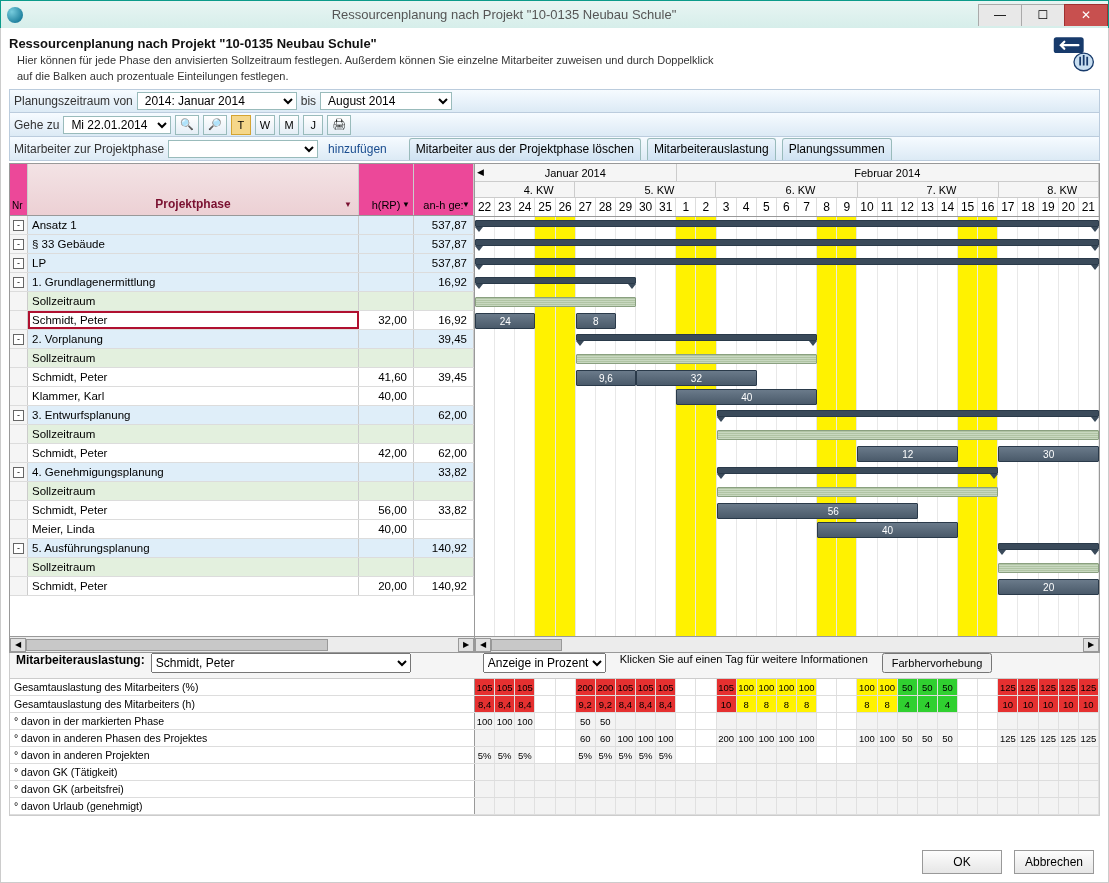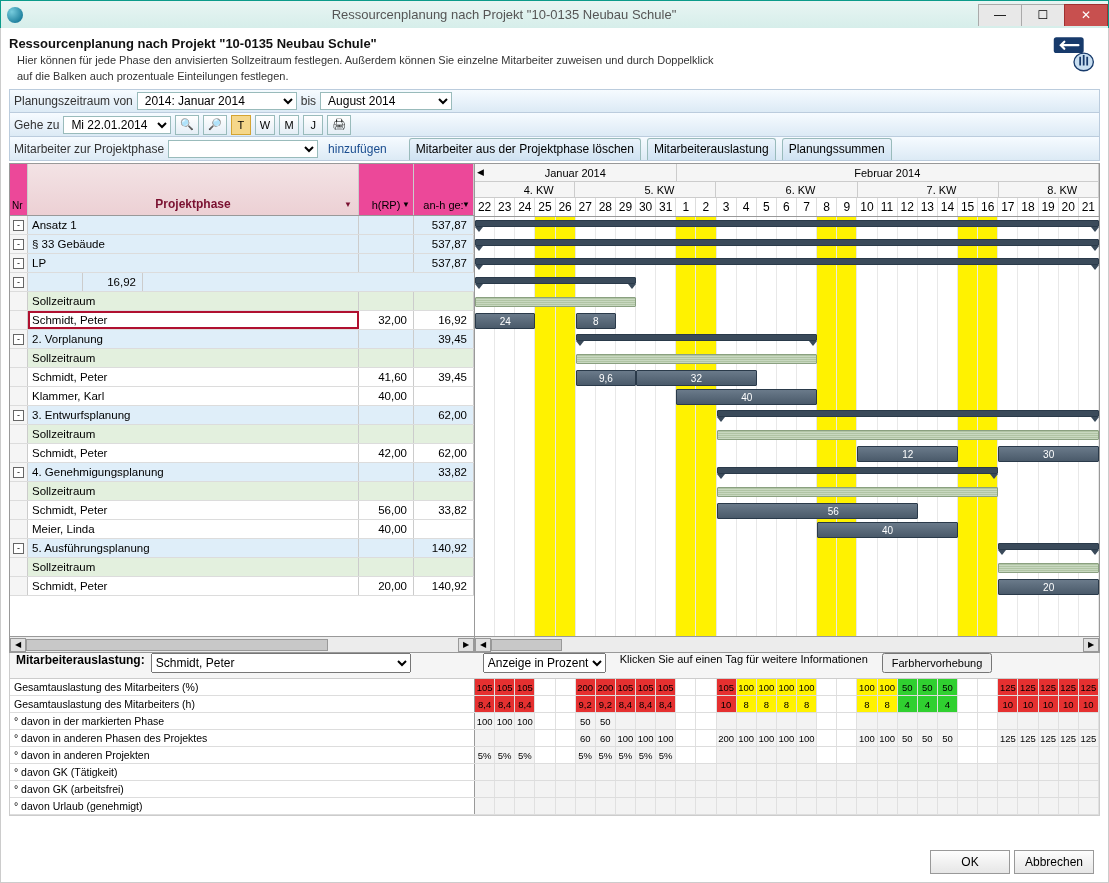--- a/index.html
+++ b/index.html
@@ -96,21 +96,21 @@
 .util-label { width: 465px; border-right: 1px solid #999; padding-left: 4px; display: flex; align-items: center; background: #fff; }
 .util-cells { flex: 1; display: flex; justify-content: space-between; }
 .util-cell { flex: 1; border-right: 1px solid #e0e0e0; text-align: center; line-height: 17px; overflow: hidden; font-size: 9.5px; }
 .uc-red { background: #e53030; color: #000; }
 .uc-yellow { background: #fff200; }
 .uc-green { background: #30d030; }
 .uc-blank { background: #fff; }
 .uc-grey { background: #f3f3f3; }
 
 
-.footer { position: absolute; bottom: 8px; right: 14px; display: flex; gap: 4px; justify-content: space-between; }
+.footer { position: absolute; bottom: 8px; right: 14px; display: flex; gap: 12px; justify-content: space-between; }
 .footer button { width: 80px; height: 24px; font-size: 12px; border: 1px solid #999; background: linear-gradient(#fdfdfd,#e6e6e6); cursor: pointer; }
 
 svg.icon { width: 44px; height: 40px; }
 </style>
 </head>
 <body>
 
 <div class="titlebar">
   <div class="titlebar-icon"></div>
   <div class="titlebar-title">Ressourcenplanung nach Projekt "10-0135 Neubau Schule"</div>
@@ -206,20 +206,21 @@
               <div class="gr-exp">-</div>
             </div>
             <div class="gr-phase">LP</div>
             <div class="gr-num"></div>
             <div class="gr-num" style="width: 60px;">537,87</div>
           </div>
           <div class="grid-row row-blue">
             <div class="gr-nr">
               <div class="gr-exp">-</div>
             </div>
+            <div class="gr-phase">1. Grundlagenermittlung</div>
             <div class="gr-num"></div>
             <div class="gr-num" style="width: 60px;">16,92</div>
           </div>
           <div class="grid-row row-green">
             <div class="gr-nr"></div>
             <div class="gr-phase">Sollzeitraum</div>
             <div class="gr-num"></div>
             <div class="gr-num" style="width: 60px;"></div>
           </div>
           <div class="grid-row row-white row-selected">

